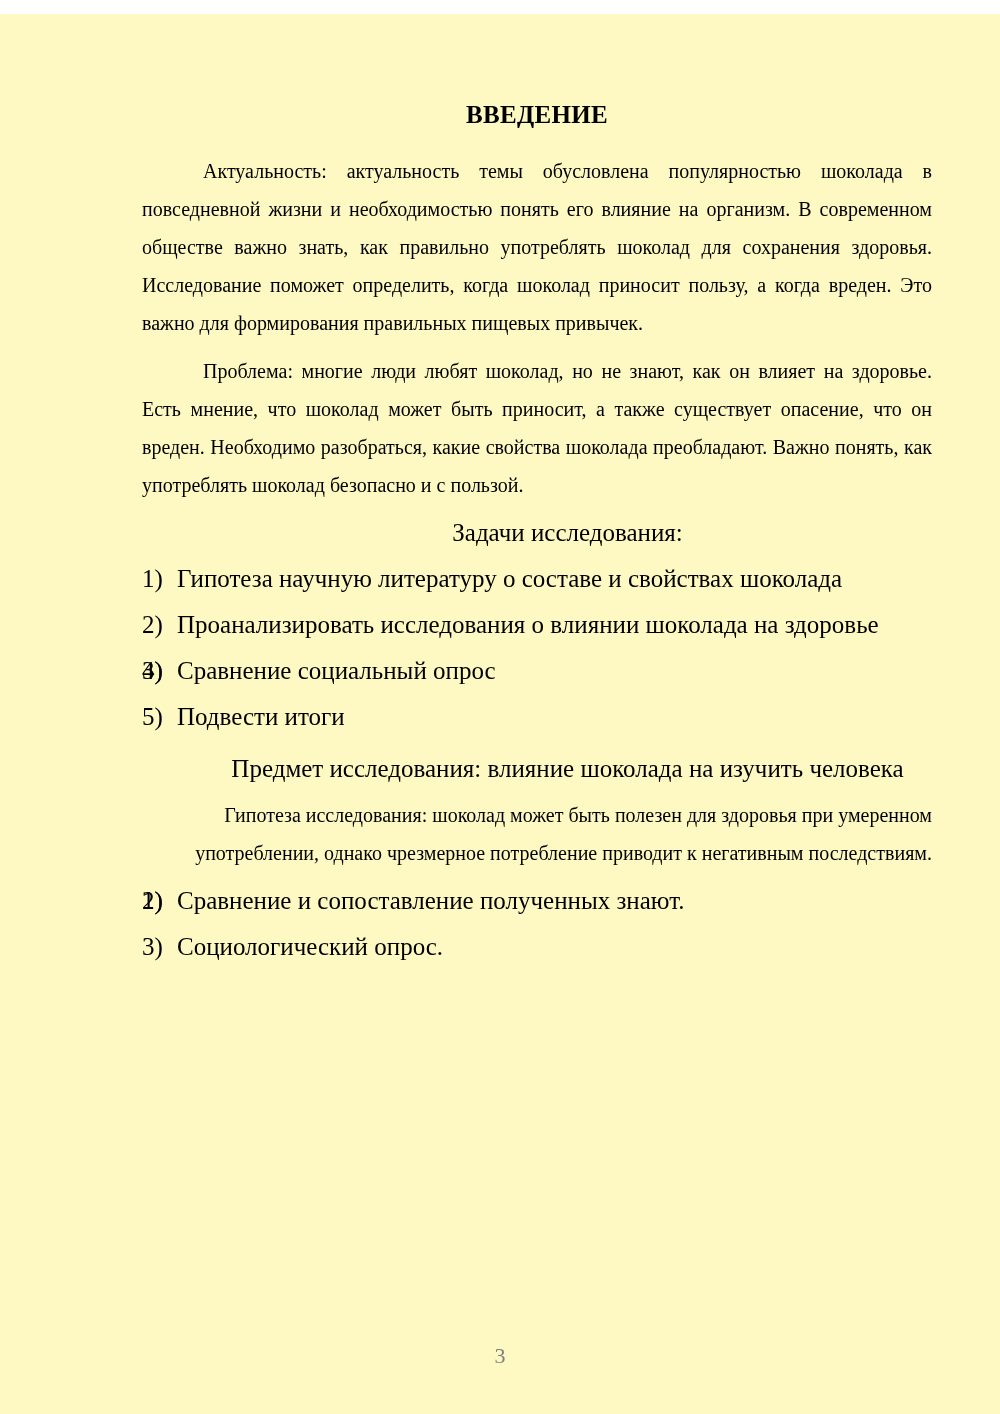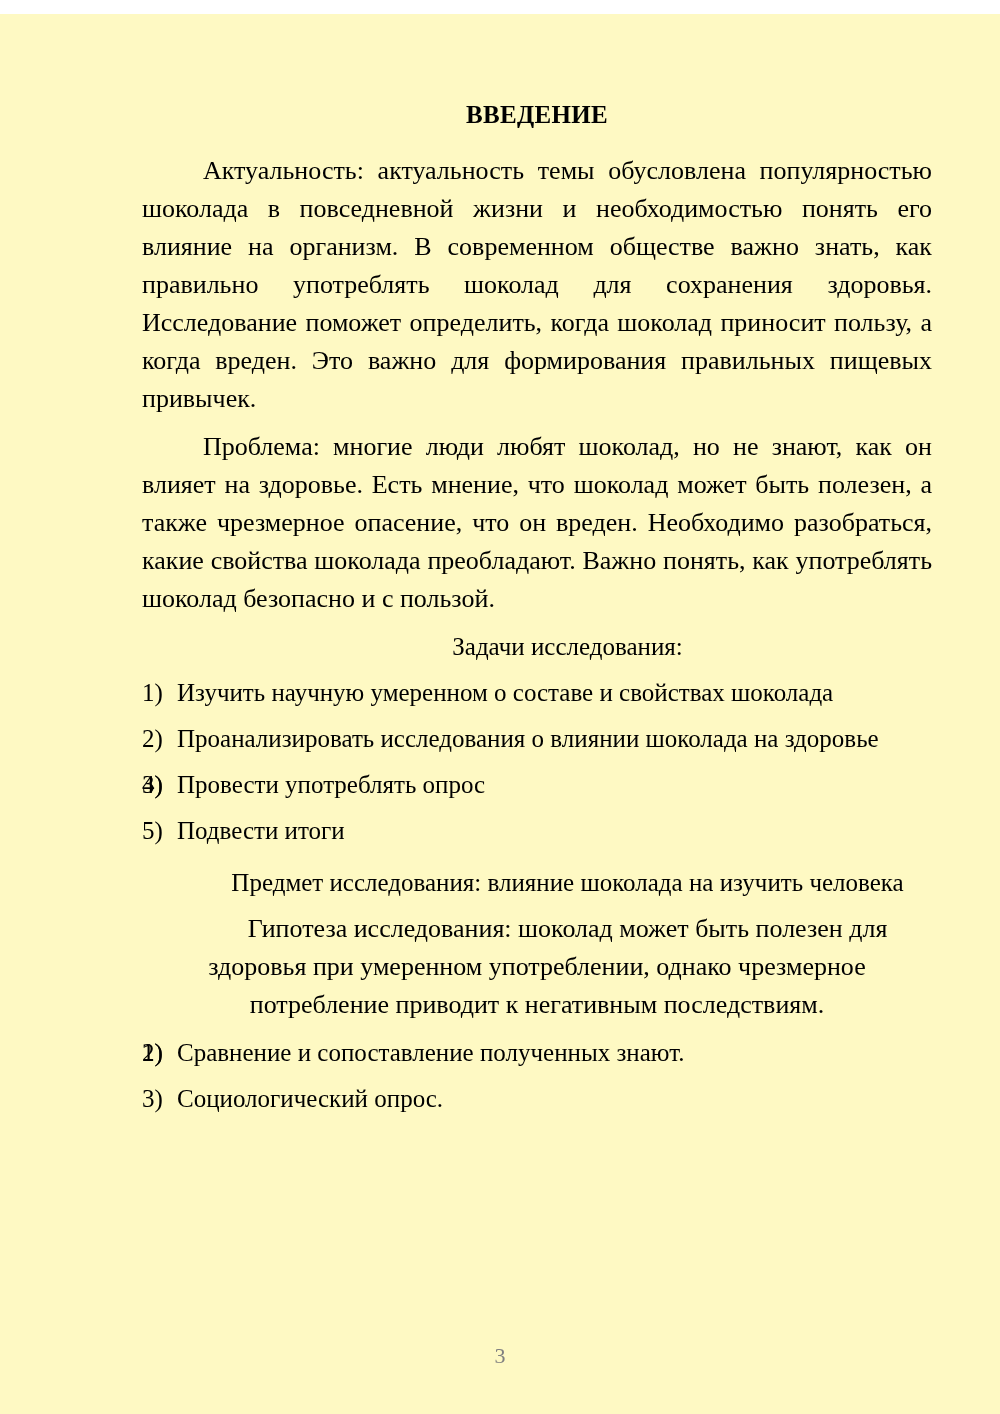--- a/index.html
+++ b/index.html
@@ -31,31 +31,31 @@
   .doc-title {
     font-size: 25px;
     font-weight: bold;
     text-align: center;
     letter-spacing: 0.3px;
     margin: 0 0 22px 0;
     line-height: 1.2;
   }
 
   .para {
-    font-size: 26px;
+    font-size: 20px;
     line-height: 38px;
     text-align: justify;
     text-justify: inter-word;
     text-indent: 61px;
     margin: 0 0 10px 0;
     hyphens: none;
   }
 
   .para.last-left {
-    text-align: center;
+    text-align: right;
   }
 
   .heading-line {
     font-size: 25px;
     line-height: 38px;
     text-align: center;
     text-indent: 61px;
     margin: 0 0 8px 0;
   }
 
@@ -97,40 +97,40 @@
 <body>
 
 <div class="page">
 
   <div class="content">
 
     <h1 class="doc-title">ВВЕДЕНИЕ</h1>
 
     <p class="para">Актуальность: актуальность темы обусловлена популярностью шоколада в повседневной жизни и необходимостью понять его влияние на организм. В современном обществе важно знать, как правильно употреблять шоколад для сохранения здоровья. Исследование поможет определить, когда шоколад приносит пользу, а когда вреден. Это важно для формирования правильных пищевых привычек.</p>
 
-    <p class="para">Проблема: многие люди любят шоколад, но не знают, как он влияет на здоровье. Есть мнение, что шоколад может быть полезен, а также чрезмерное опасение, что он вреден. Необходимо разобраться, какие свойства шоколада преобладают. Важно понять, как употреблять шоколад безопасно и с пользой.</p>
+    <p class="para">Проблема: многие люди любят шоколад, но не знают, как он влияет на здоровье. Есть мнение, что шоколад может быть приносит, а также существует опасение, что он вреден. Необходимо разобраться, какие свойства шоколада преобладают. Важно понять, как употреблять шоколад безопасно и с пользой.</p>
 
 
     <div class="heading-line">Задачи исследования:</div>
 
     <ul class="list">
       <li class="list-item">
         <span class="marker">1)</span>
-        <span>Изучить научную умеренном о составе и свойствах шоколада</span>
+        <span>Гипотеза научную литературу о составе и свойствах шоколада</span>
       </li>
       <li class="list-item">
         <span class="marker">2)</span>
         <span>Проанализировать исследования о влиянии шоколада на здоровье</span>
       </li>
       <li class="list-item">
         <span class="marker">3)</span>
       </li>
       <li class="list-item">
         <span class="marker">4)</span>
-        <span>Провести употреблять опрос</span>
+        <span>Сравнение социальный опрос</span>
       </li>
       <li class="list-item">
         <span class="marker">5)</span>
         <span>Подвести итоги</span>
       </li>
     </ul>
 
     <div class="block-gap-small"></div>
 
 

